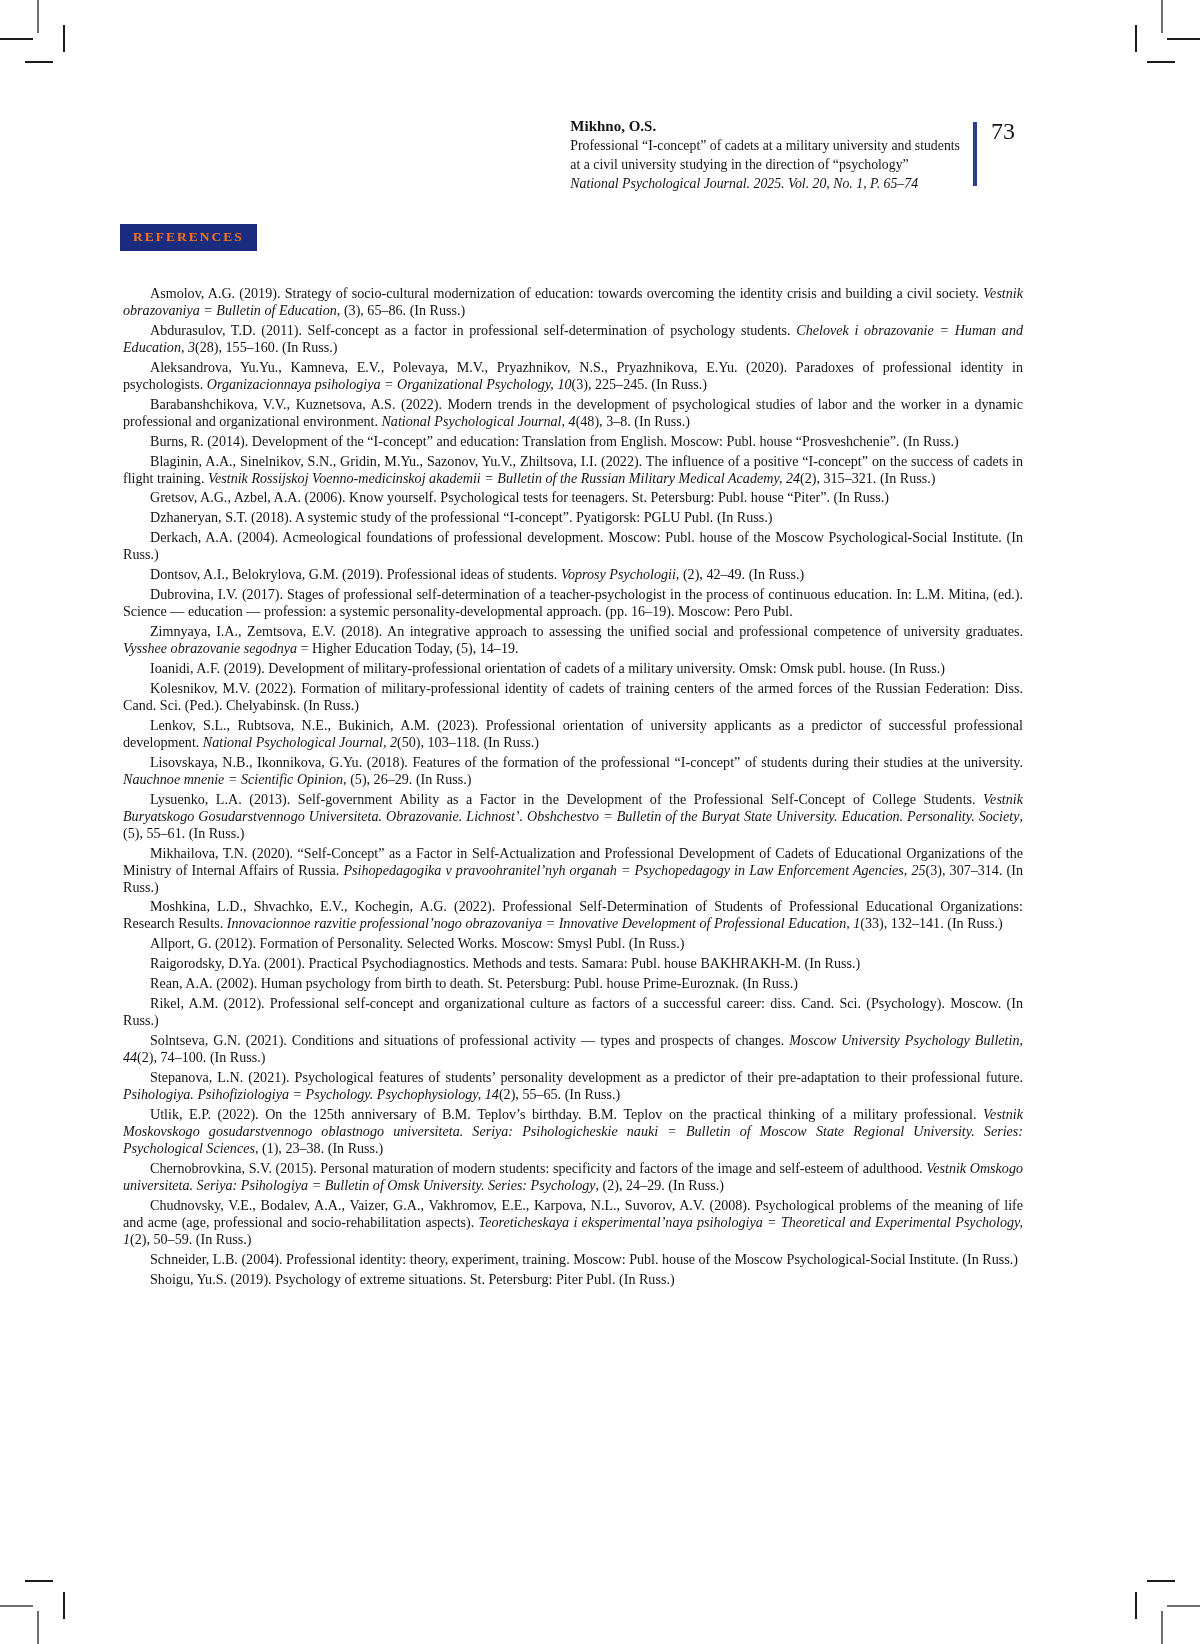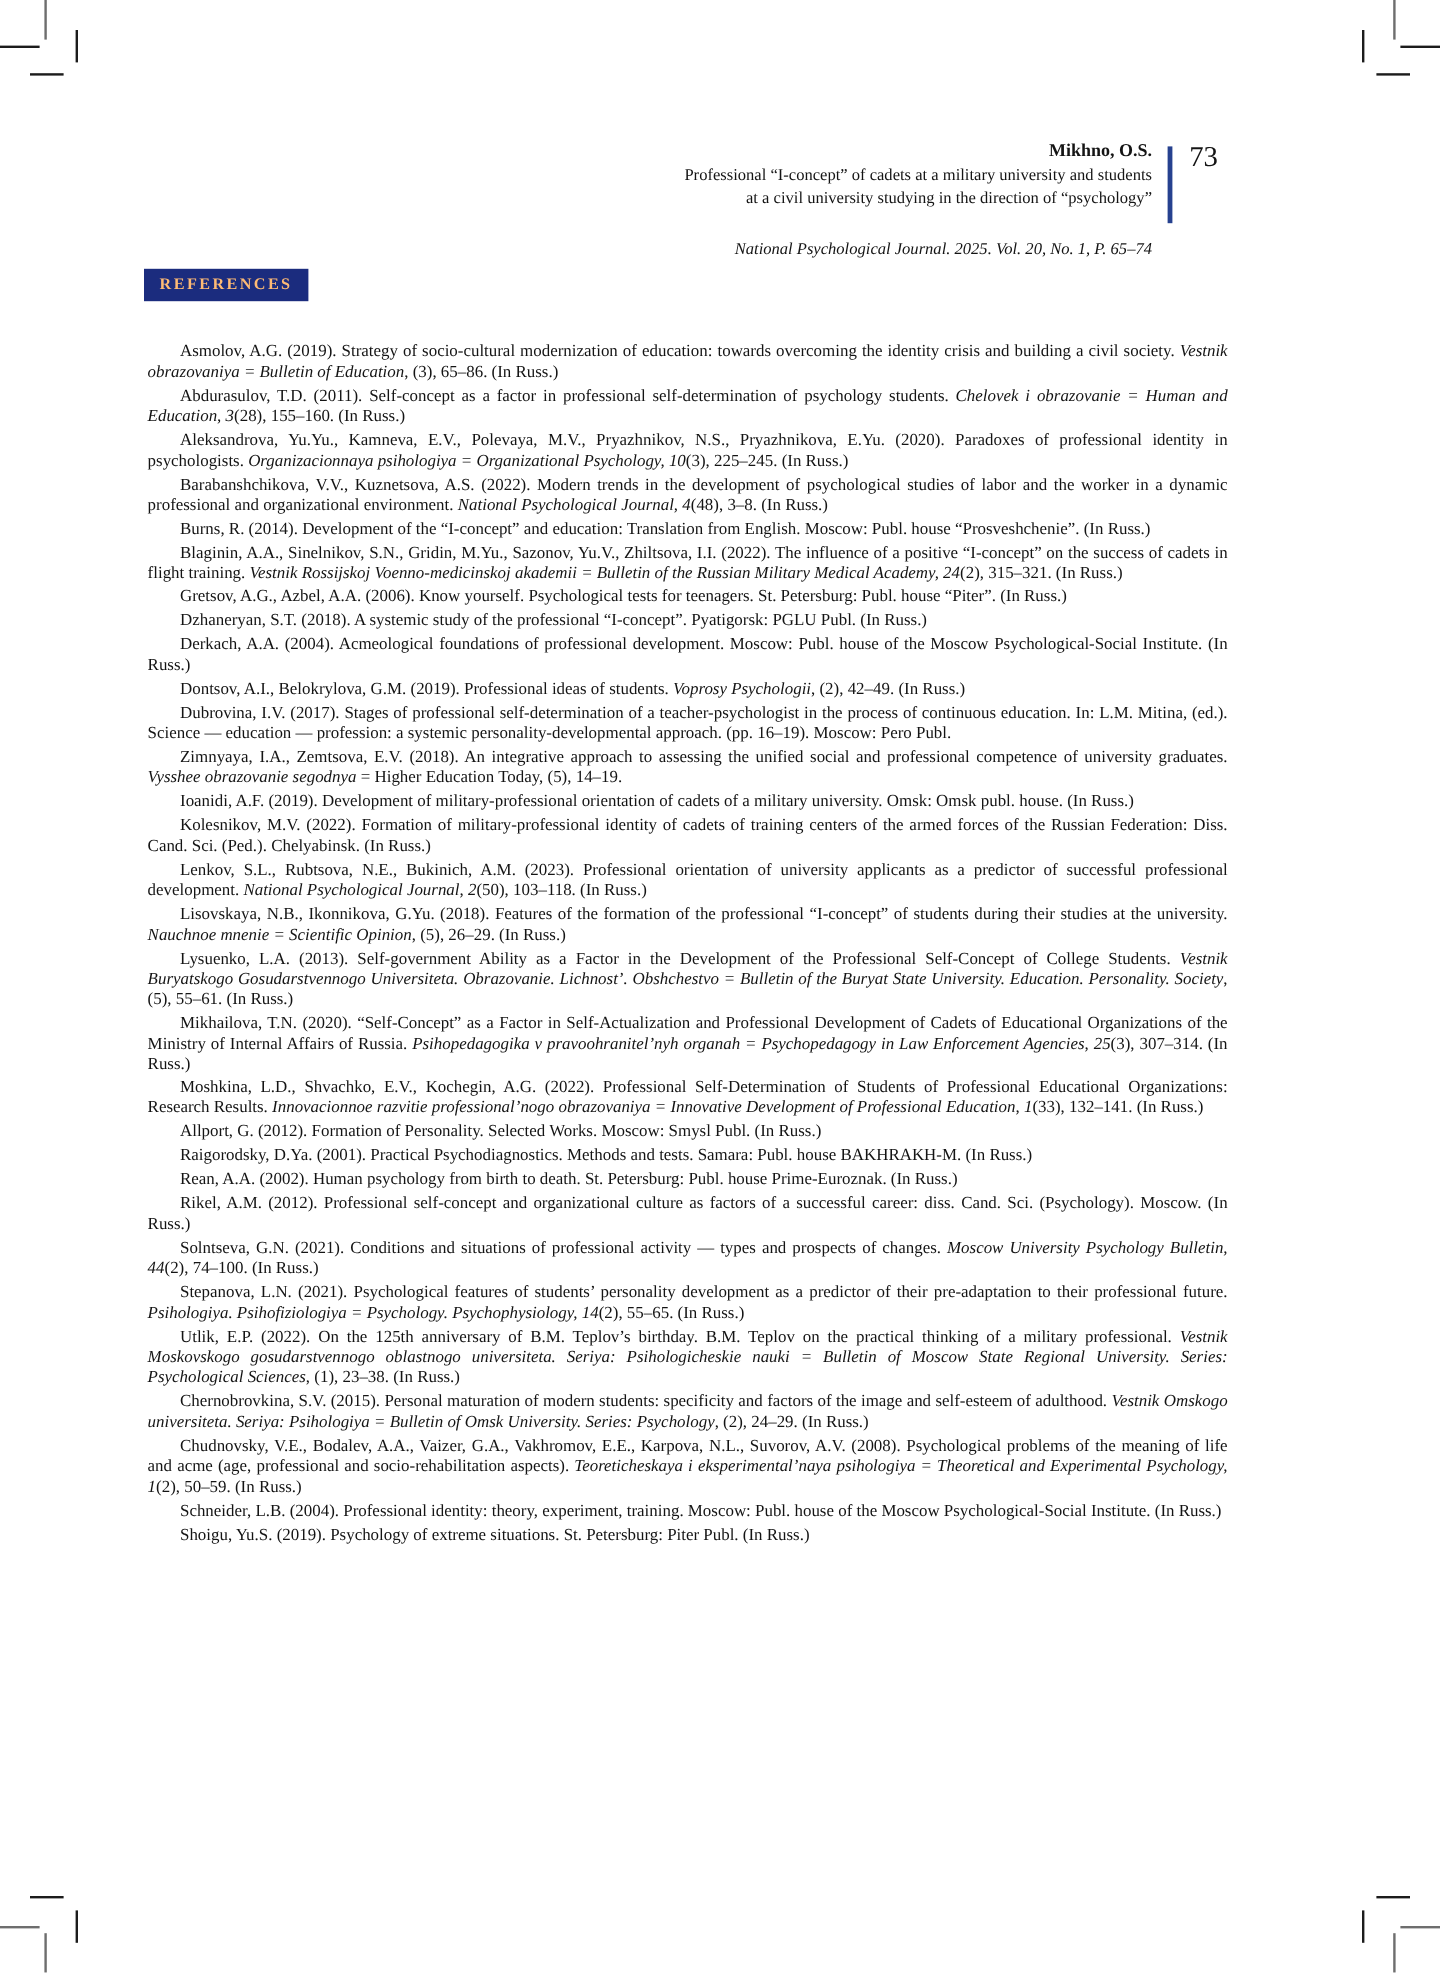--- a/index.html
+++ b/index.html
@@ -5,24 +5,24 @@
   html,body{margin:0;padding:0;background:#ffffff;}
   #page{position:relative;width:1200px;height:1644px;background:#ffffff;overflow:hidden;
         font-family:"Liberation Serif","DejaVu Serif",serif;color:#141414;}
 
   
   .mark{position:absolute;}
   .mk-black{background:#1c1c1c;}
   .mk-gray{background:#6e6e6e;}
 
   
-  #header{position:absolute;top:117px;right:240px;text-align:right;line-height:19px;}
+  #header{position:absolute;top:117px;right:240px;line-height:19px;}
   #header .author{font-weight:bold;font-size:15px;}
   #header .title-line{font-size:13.8px;}
-  #header .journal-line{font-size:13.8px;font-style:italic;margin-top:24px;}
+  #header .journal-line{font-size:13.8px;font-style:italic;}
   #page-num-divider{position:absolute;left:973px;top:122px;width:4px;height:64px;}
   #page-num{position:absolute;left:991px;top:118px;font-size:24px;}
 
   
   #ref-badge{position:absolute;left:120px;top:224px;color:#fff;font-weight:bold;
              font-size:13.5px;letter-spacing:2px;padding:5px 13px 6px 13px;}
 
   
   #refs{position:absolute;left:120px;top:282px;width:906px;font-size:14.1px;line-height:16.95px;}
   #refs p.ref{margin:3px;text-indent:27px;text-align:justify;}
@@ -60,21 +60,21 @@
 
   <div id="header">
     <div class="author">Mikhno, O.S.</div>
     <div class="title-line">Professional “I-concept” of cadets at a military university and students</div>
     <div class="title-line">at a civil university studying in the direction of “psychology”</div>
     <div class="journal-line">National Psychological Journal. 2025. Vol. 20, No. 1, P. 65–74</div>
   </div>
   <div id="page-num-divider" style="background: rgb(38, 65, 143);"></div>
   <div id="page-num">73</div>
 
-  <div id="ref-badge" style="background: rgb(27, 44, 126); color: #fdba74;">REFERENCES</div>
+  <div id="ref-badge" style="background: rgb(27, 44, 126); color: #f97316;">REFERENCES</div>
 
   <div id="refs">
       <p class="ref"><span>Asmolov, A.G. (2019). Strategy of socio-cultural modernization of education: towards overcoming the identity crisis and building a civil society. </span><span class="it">Vestnik obrazovaniya = Bulletin of Education</span><span>, (3), 65–86. (In Russ.)</span></p>
       <p class="ref"><span>Abdurasulov, T.D. (2011). Self-concept as a factor in professional self-determination of psychology students. </span><span class="it">Chelovek i obrazovanie = Human and Education, 3</span><span>(28), 155–160. (In Russ.)</span></p>
       <p class="ref"><span>Aleksandrova, Yu.Yu., Kamneva, E.V., Polevaya, M.V., Pryazhnikov, N.S., Pryazhnikova, E.Yu. (2020). Paradoxes of professional identity in psychologists. </span><span class="it">Organizacionnaya psihologiya = Organizational Psychology, 10</span><span>(3), 225–245. (In Russ.)</span></p>
       <p class="ref"><span>Barabanshchikova, V.V., Kuznetsova, A.S. (2022). Modern trends in the development of psychological studies of labor and the worker in a dynamic professional and organizational environment. </span><span class="it">National Psychological Journal, 4</span><span>(48), 3–8. (In Russ.)</span></p>
       <p class="ref"><span>Burns, R. (2014). Development of the “I-concept” and education: Translation from English. Moscow: Publ. house “Prosveshchenie”. (In Russ.)</span></p>
       <p class="ref"><span>Blaginin, A.A., Sinelnikov, S.N., Gridin, M.Yu., Sazonov, Yu.V., Zhiltsova, I.I. (2022). The influence of a positive “I-concept” on the success of cadets in flight training. </span><span class="it">Vestnik Rossijskoj Voenno-medicinskoj akademii = Bulletin of the Russian Military Medical Academy, 24</span><span>(2), 315–321. (In Russ.)</span></p>
       <p class="ref"><span>Gretsov, A.G., Azbel, A.A. (2006). Know yourself. Psychological tests for teenagers. St. Petersburg: Publ. house “Piter”. (In Russ.)</span></p>
       <p class="ref"><span>Dzhaneryan, S.T. (2018). A systemic study of the professional “I-concept”. Pyatigorsk: PGLU Publ. (In Russ.)</span></p>

